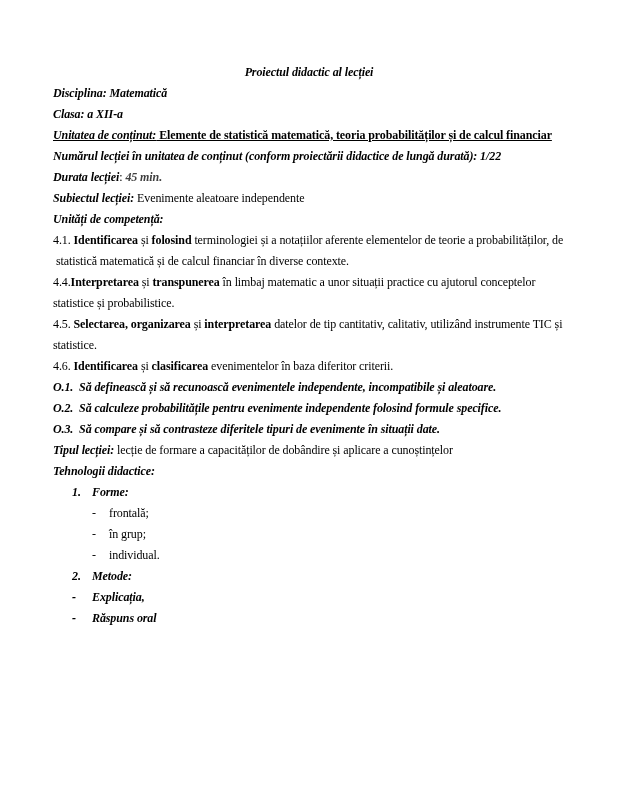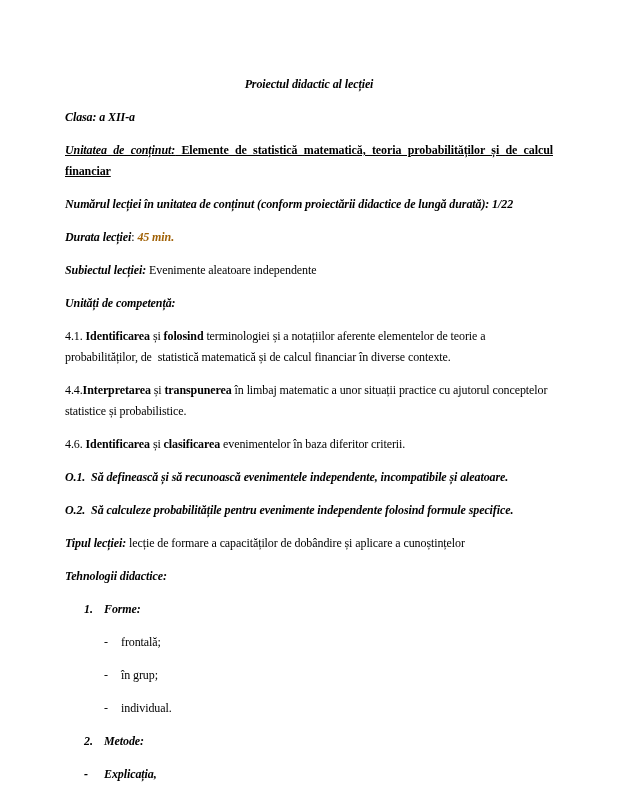--- a/index.html
+++ b/index.html
@@ -11,61 +11,64 @@
   .page {
     box-sizing: border-box;
     width: 618px; height: 800px;
     padding: 62px 53px 0 53px;
     font-family: "Liberation Serif", serif;
     font-size: 12px;
     line-height: 21px;
     letter-spacing: -0.1px;
     color: #000000;
   }
-  .page p { margin: 12px; }
+  .page p { margin: 0; }
   .bi { font-weight: 700; font-style: italic; }
   b { font-weight: 700; font-style: normal; }
   .center { text-align: center; }
   .justify { text-align: justify; text-decoration: underline; }
   .nw { white-space: nowrap; }
   .li1 { padding-left: 19px; }
   .li2 { padding-left: 39px; }
   .m1 { display: inline-block; width: 20px; }
   .m2 { display: inline-block; width: 17px; }
 </style>
 </head>
 <body>
 
 <div class="page">
 
   <p class="bi center">Proiectul didactic al lecției</p>
 
+  <p class="bi nw">Disciplina: Matematică</p>
 
   <p class="bi nw">Clasa: a XII-a</p>
 
   <p class="justify"><span class="bi">Unitatea de conținut:</span><b> Elemente de statistică matematică, teoria probabilităților și de calcul financiar</b></p>
 
   <p class="bi nw">Numărul lecției în unitatea de conținut (conform proiectării didactice de lungă durată): 1/22</p>
 
-  <p class="nw"><span class="bi">Durata lecției</span><span>: </span><span class="bi" style="color: #a16207;">45 min.</span></p>
+  <p class="nw"><span class="bi">Durata lecției</span><span>: </span><span class="bi" style="color: #404040;">45 min.</span></p>
 
   <p class="nw"><span class="bi">Subiectul lecției:</span><span> Evenimente aleatoare independente</span></p>
 
   <p class="bi nw">Unități de competență:</p>
 
   <p><span>4.1. </span><b>Identificarea</b><span> și </span><b>folosind</b><span> terminologiei și a notațiilor aferente elementelor de teorie a probabilităților, de &nbsp;statistică matematică și de calcul financiar în diverse contexte.</span></p>
 
   <p><span>4.4.</span><b>Interpretarea</b><span> și </span><b>transpunerea</b><span> în limbaj matematic a unor situații practice cu ajutorul conceptelor statistice și probabilistice.</span></p>
 
+  <p><span>4.5. </span><b>Selectarea, organizarea</b><span> și </span><b>interpretarea</b><span> datelor de tip cantitativ, calitativ, utilizând instrumente TIC și statistice.</span></p>
 
   <p><span>4.6. </span><b>Identificarea</b><span> și </span><b>clasificarea</b><span> evenimentelor în baza diferitor criterii.</span></p>
 
 
   <p class="bi nw">O.1.&nbsp; Să definească și să recunoască evenimentele independente, incompatibile și aleatoare.</p>
   <p class="bi nw">O.2.&nbsp; Să calculeze probabilitățile pentru evenimente independente folosind formule specifice.</p>
+  <p class="bi nw">O.3.&nbsp; Să compare și să contrasteze diferitele tipuri de evenimente în situații date.</p>
 
   <p class="nw"><span class="bi">Tipul lecției:</span><span> lecție de formare a capacităților de dobândire și aplicare a cunoștințelor</span></p>
 
   <p class="bi nw">Tehnologii didactice:</p>
 
   <p class="bi li1 nw"><span class="m1">1.</span><span>Forme:</span></p>
 
   <p class="li2 nw"><span class="m2">-</span><span>frontală;</span></p>
   <p class="li2 nw"><span class="m2">-</span><span>în grup;</span></p>
   <p class="li2 nw"><span class="m2">-</span><span>individual.</span></p>

